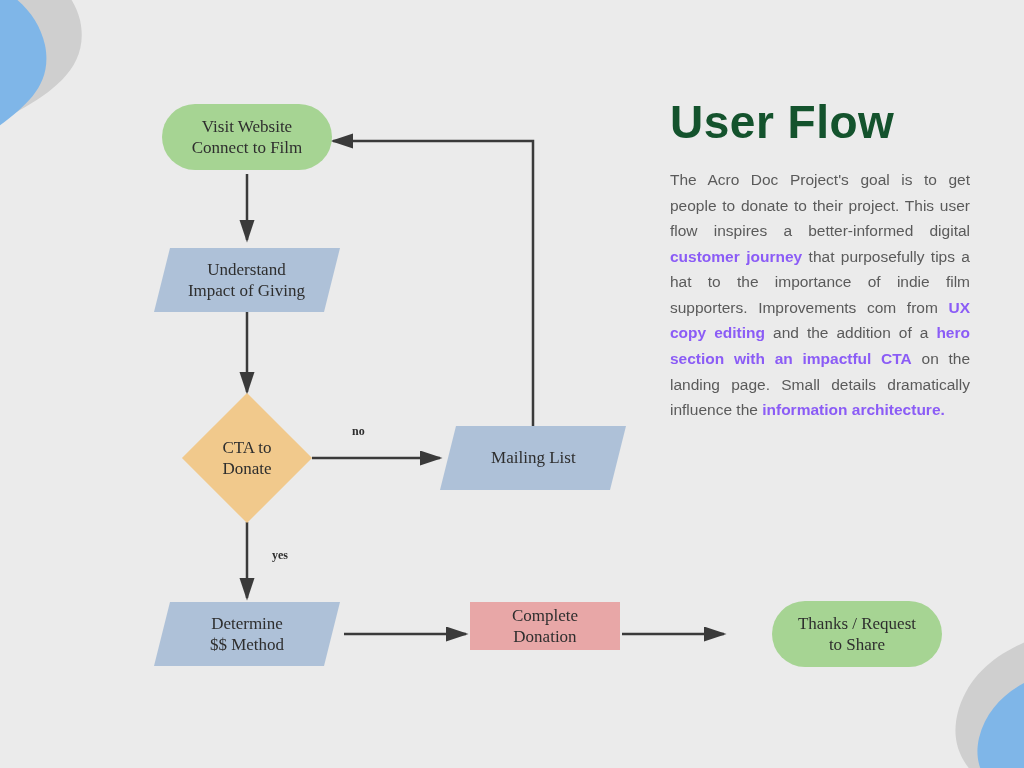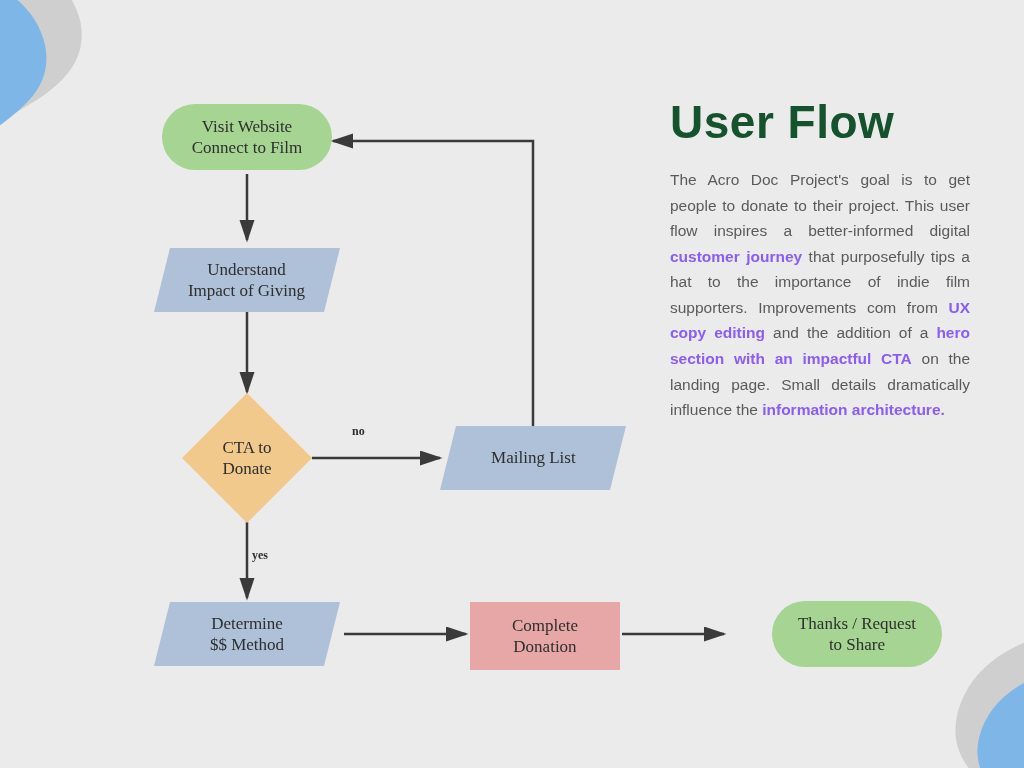--- a/index.html
+++ b/index.html
@@ -77,21 +77,21 @@
     left: 19px; top: 19px;
   }
   .decision-label {
     position: absolute; inset: 0;
     display: flex; align-items: center; justify-content: center;
     text-align: center;
     font-size: 17px;
   }
   .rect {
     background: #e8a7a7;
-    width: 150px; height: 68px;
+    width: 150px; height: 48px;
   }
   .edge-label {
     position: absolute;
     font-family: Georgia, serif;
     font-weight: 700;
     font-size: 12px;
     color: #2e2e2e;
   }
 
   
@@ -163,21 +163,21 @@
 
   <div class="node rect" style="left:470px; top:602px;">
     <span>Complete<br>Donation</span>
   </div>
 
   <div class="node start-end" style="left:772px; top:601px;">
     <span>Thanks / Request<br>to Share</span>
   </div>
 
   <div class="edge-label" style="left:352px; top:424px;">no</div>
-  <div class="edge-label" style="left:252px; top:548px;font-family:Liberation Serif, serif;">yes</div>
+  <div class="edge-label" style="left:272px; top:548px;font-family:Liberation Serif, serif;">yes</div>
 
   <div class="text-col">
     <div class="title">User Flow</div>
     <p class="para">
       <span>The Acro Doc Project's goal is to get people to donate to their project. This user flow inspires a better-informed digital </span><b>customer journey</b><span> that purposefully tips a hat to the importance of indie film supporters. Improvements com from </span><b>UX copy editing</b><span> and the addition of a </span><b>hero section with an impactful CTA</b><span> on the landing page. Small details dramatically influence the </span><b>information architecture.</b>
     </p>
   </div>
 
 </div>
 

